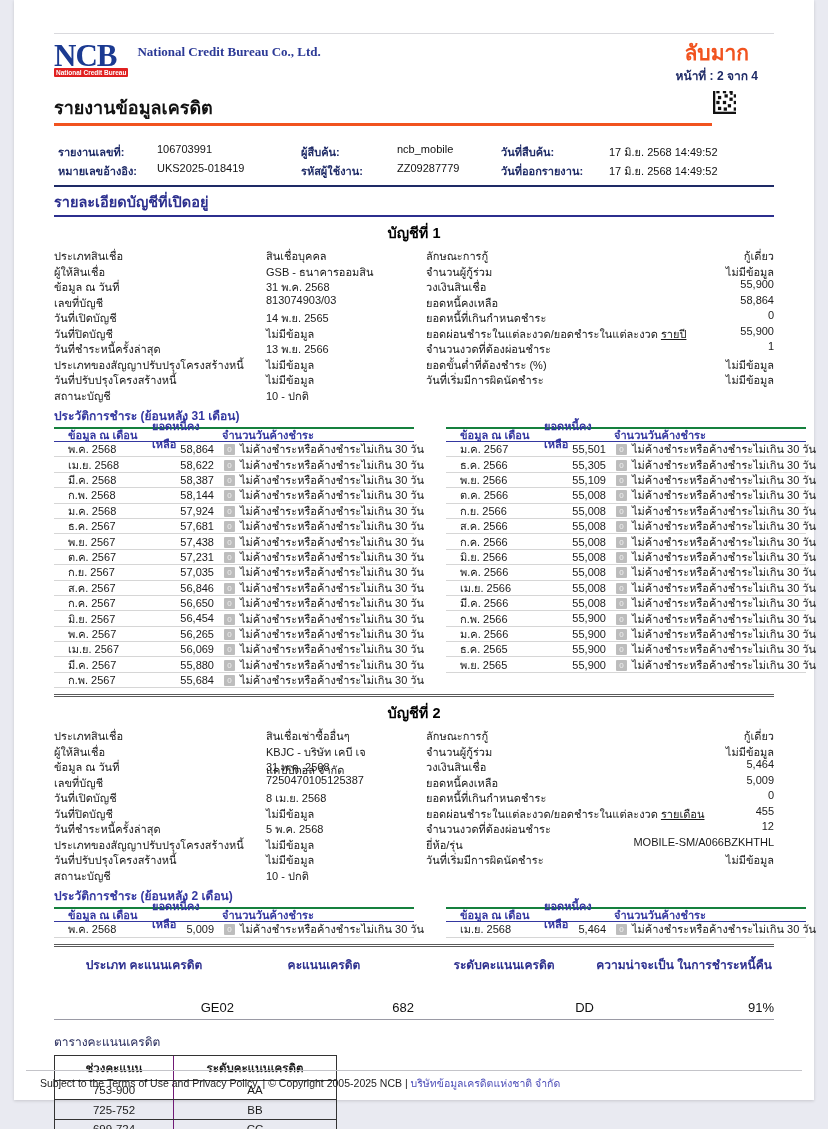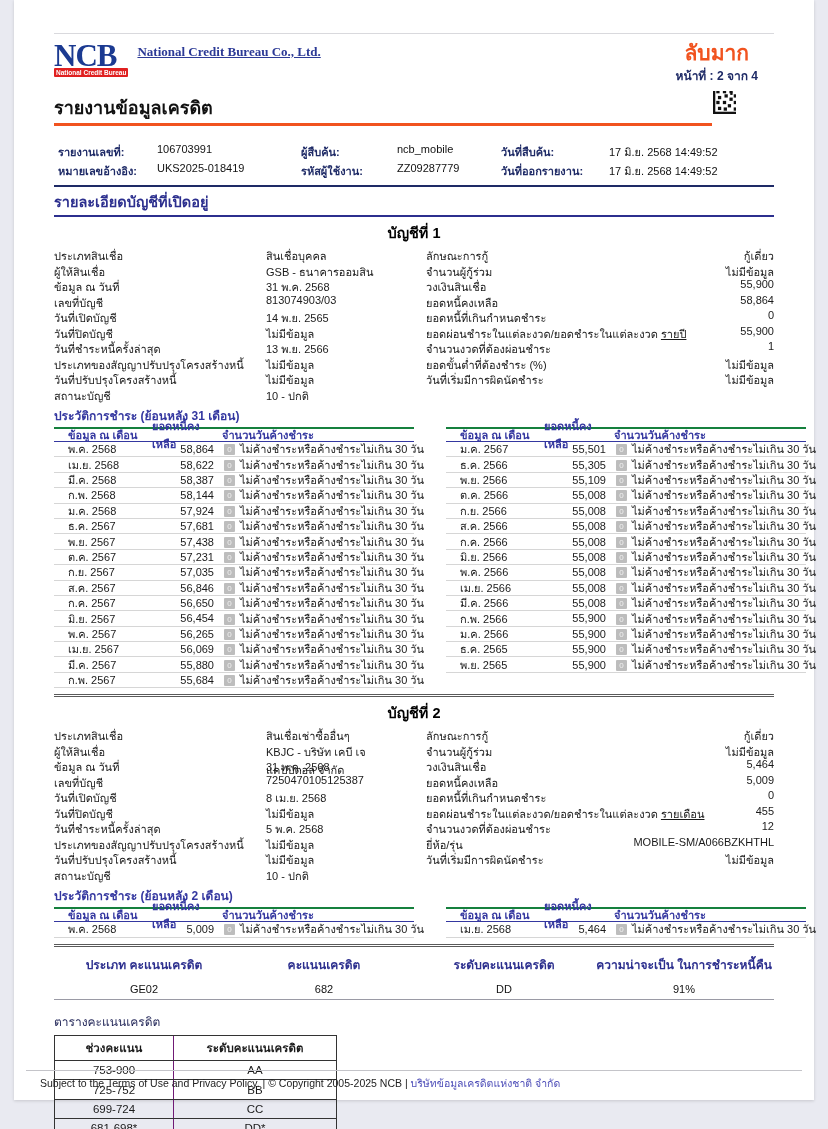--- a/index.html
+++ b/index.html
@@ -19,21 +19,21 @@
   }
   .hairline { border-top:1px solid #d9d9dd; margin-top:33px; }
 
   
   .hdr { display:flex; align-items:flex-start; margin-top:8px; }
   .logo { display:inline-block; }
   .logo-ncb { font-weight:bold; font-size:31px; line-height:28px; color:#1b3a91; letter-spacing:-1px; font-family:"Liberation Serif","DejaVu Serif",serif; }
   .logo-ribbon { background:#e02020; color:#fff; font-size:6.5px; font-weight:bold; text-align:center; padding:1px 2px; margin-top:-2px; border-radius:1px; white-space:nowrap; }
   .company { margin-left:9px; margin-top:2px; }
   .company-th { color:#2c3a96; font-weight:bold; font-size:13px; }
-  .company-en { color:#2c3a96; font-weight:bold; font-size:13px; font-family:"Liberation Serif","DejaVu Serif",serif;text-decoration:underline; }
+  .company-en { color:#2c3a96; font-weight:bold; font-size:13px; font-family:"Liberation Serif","DejaVu Serif",serif; }
   .hdr-right { margin-left:auto; text-align:center; padding-right:16px; }
   .confidential { color:#f1531f; font-weight:bold; font-size:21px; line-height:22px; }
   .page-info { color:#1e2a66; font-weight:bold; font-size:12px; margin-top:2px; }
 
   
   .title-row { position:relative; margin-top:8px; }
   .report-title { font-size:18px; font-weight:bold; color:#111; display:inline-block; }
   .title-underline { border-bottom:3px solid #f1531f; width:658px; margin-top:1px; }
   .dmx { position:absolute; right:38px; top:-2px; }
 
@@ -78,21 +78,21 @@
   .hhead .hb { text-align:left; padding-left:6px; }
   .hhead .hs { padding-left:8px; }
   .badge { display:inline-block; width:11px; height:11px; background:#bdbdbd; color:#f0f0f0; font-size:8px; line-height:11px; text-align:center; vertical-align:1px; margin-right:5px; border-radius:1px; }
 
   .thick-div { height:3px; border-top:1px solid #5a5a5a; border-bottom:1px solid #5a5a5a; margin-top:6px; }
 
   
   .score-sum { margin-top:8px; border-bottom:1px solid #9a9aa5; padding-bottom:4px; }
   .ss-row { display:grid; grid-template-columns:1fr 1fr 1fr 1fr; text-align:center; }
   .ss-row.hdrs { color:#2c2f8e; font-weight:bold; font-size:12px; }
-  .ss-row.vals { font-size:11px; margin-top:9px; color:#111; }
+  .ss-row.vals { font-size:13px; margin-top:26px; color:#111;text-align:right; }
 
   
   .stbl-title { font-weight:normal; font-size:12px; color:#1e2255; margin-top:12px; }
   .stbl { border:1px solid #333; width:283px; margin-top:4px; font-size:11.5px; }
   .srow { display:flex; border-bottom:1px solid #333; }
   .srow:last-child { border-bottom:none; }
   .sc1 { width:119px; flex:none; border-right:1px solid #701a75; text-align:center; padding:3.2px 0; }
   .sc2 { flex:1; text-align:center; padding:3.2px 0; }
   .srow.shead { font-weight:bold; }
 

